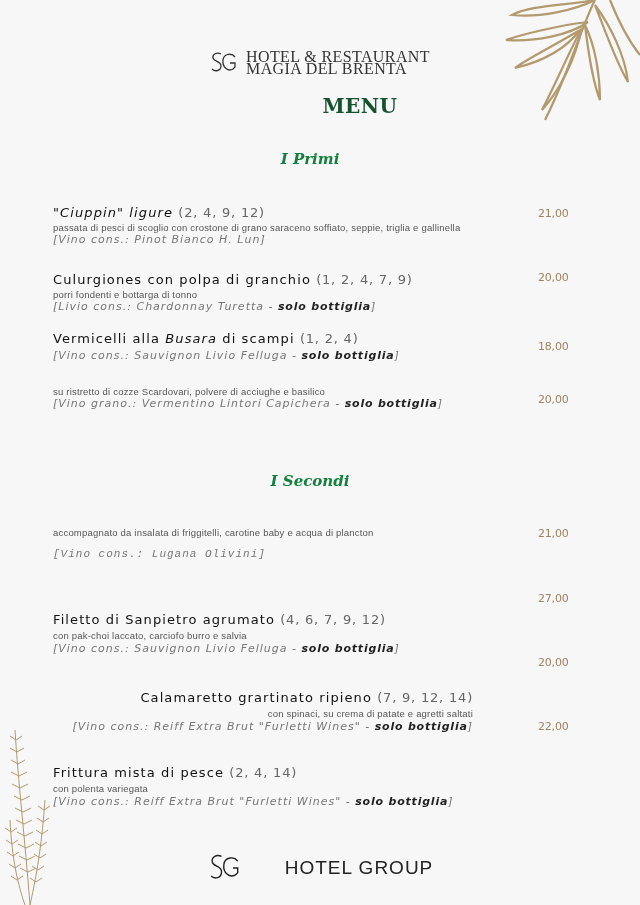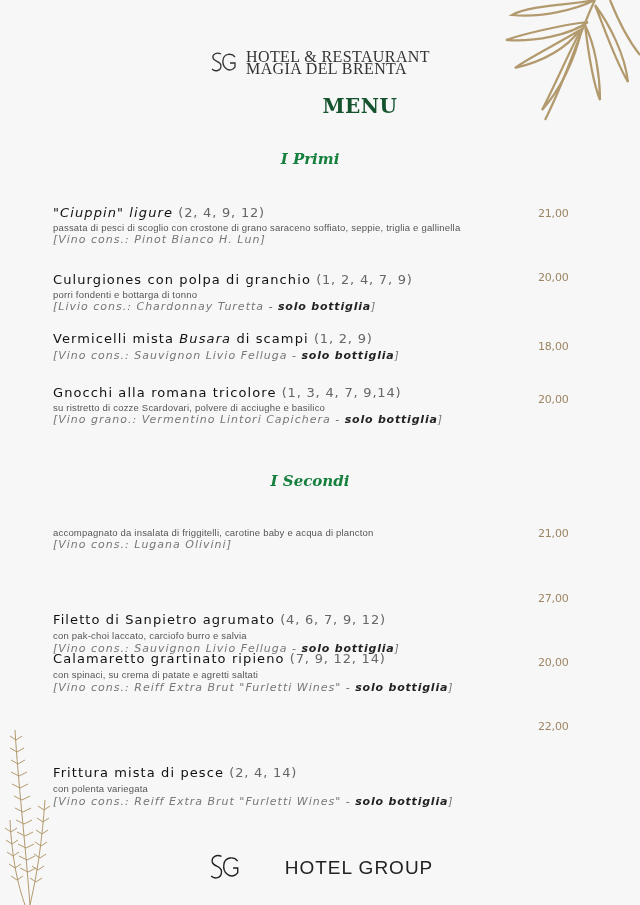--- a/index.html
+++ b/index.html
@@ -83,48 +83,47 @@
 <div class="price" style="top:207px;">21,00</div>
 
 <div class="item" style="top:272px;">
   <div class="item-name"><span>Culurgiones con polpa di granchio</span> <span class="allergens">(1, 2, 4, 7, 9)</span></div>
   <div class="item-desc">porri fondenti e bottarga di tonno</div>
   <div class="item-wine"><span>[Livio cons.: Chardonnay Turetta - </span><b>solo bottiglia</b><span>]</span></div>
 </div>
 <div class="price" style="top:271px;">20,00</div>
 
 <div class="item" style="top:331px;">
-  <div class="item-name"><span>Vermicelli mista </span><i>Busara</i><span> di scampi</span> <span class="allergens">(1, 2, 9)</span></div>
+  <div class="item-name"><span>Vermicelli alla </span><i>Busara</i><span> di scampi</span> <span class="allergens">(1, 2, 4)</span></div>
   <div class="item-wine" style="margin-top:2px;"><span>[Vino cons.: Sauvignon Livio Felluga - </span><b>solo bottiglia</b><span>]</span></div>
 </div>
 <div class="price" style="top:340px;">18,00</div>
 
 <div class="item" style="top:385px;">
-  <div class="item-name"><span>Gnocchi alla romana tricolore</span> <span class="allergens">(1, 3, 4, 7, 9,14)</span></div>
   <div class="item-desc">su ristretto di cozze Scardovari, polvere di acciughe e basilico</div>
   <div class="item-wine"><span>[Vino grano.: Vermentino Lintori Capichera - </span><b>solo bottiglia</b><span>]</span></div>
 </div>
 <div class="price" style="top:393px;">20,00</div>
 
 <div class="section-title" style="top:472px;">I Secondi</div>
 
 <div class="item" style="top:523px;">
   <div class="item-desc" style="margin-top:4px;">accompagnato da insalata di friggitelli, carotine baby e acqua di plancton</div>
-  <div class="item-wine" style="margin-top:0;">[Vino cons.: Lugana Olivini]</div>
+  <div class="item-wine" style="margin-top:10px;font-family:Liberation Mono, monospace;">[Vino cons.: Lugana Olivini]</div>
 </div>
 <div class="price" style="top:527px;">21,00</div>
 
 <div class="item" style="top:612px;">
   <div class="item-name"><span>Filetto di Sanpietro agrumato</span> <span class="allergens">(4, 6, 7, 9, 12)</span></div>
   <div class="item-desc" style="margin-top:2px;">con pak-choi laccato, carciofo burro e salvia</div>
   <div class="item-wine" style="margin-top:1px;"><span>[Vino cons.: Sauvignon Livio Felluga - </span><b>solo bottiglia</b><span>]</span></div>
 </div>
 <div class="price" style="top:592px;">27,00</div>
 
-<div class="item" style="top:651px;">
+<div class="item" style="top:690px;text-align:right;">
   <div class="item-name"><span>Calamaretto grartinato ripieno</span> <span class="allergens">(7, 9, 12, 14)</span></div>
   <div class="item-desc" style="margin-top:2px;">con spinaci, su crema di patate e agretti saltati</div>
   <div class="item-wine" style="margin-top:1px;"><span>[Vino cons.: Reiff Extra Brut "Furletti Wines" - </span><b>solo bottiglia</b><span>]</span></div>
 </div>
 <div class="price" style="top:656px;">20,00</div>
 
 <div class="item" style="top:717px;margin-top:48px;">
   <div class="item-name"><span>Frittura mista di pesce</span> <span class="allergens">(2, 4, 14)</span></div>
   <div class="item-desc" style="margin-top:2px;">con polenta variegata</div>
   <div class="item-wine" style="margin-top:1px;"><span>[Vino cons.: Reiff Extra Brut "Furletti Wines" - </span><b>solo bottiglia</b><span>]</span></div>

